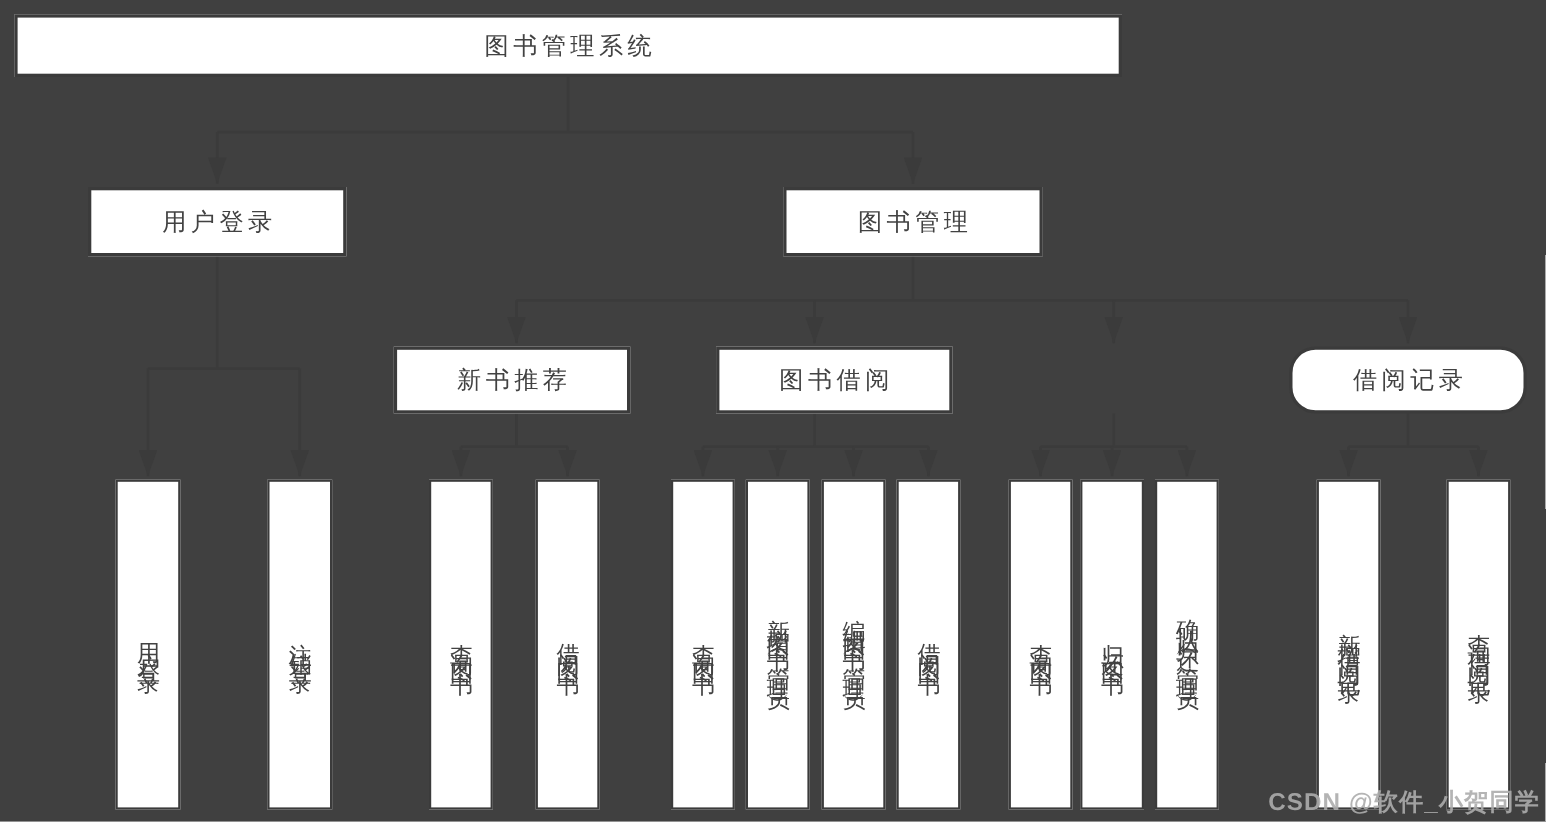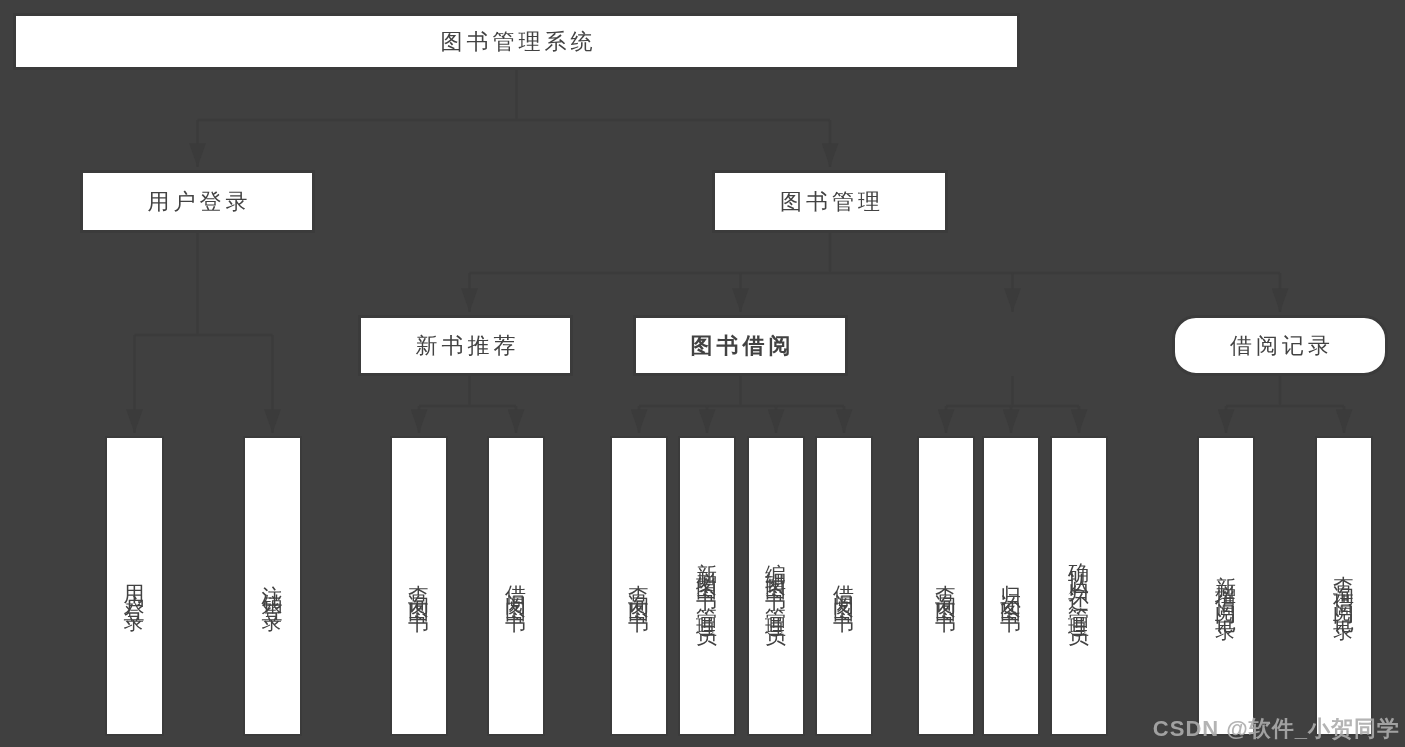--- a/index.html
+++ b/index.html
@@ -37,21 +37,21 @@
     white-space: normal;
     line-height: 1;
   }
   
   .n-root  { left: 13px;  top: 13px;  width: 1007px; height: 57px; }
   
   .n-login { left: 80px;  top: 170px; width: 235px; height: 63px; }
   .n-mgmt  { left: 712px; top: 170px; width: 236px; height: 63px; }
   
   .n-rec   { left: 358px;  top: 315px; width: 215px; height: 61px; }
-  .n-bor   { left: 633px;  top: 315px; width: 215px; height: 61px; font-weight: bold; }
+  .n-bor   { left: 651px;  top: 315px; width: 215px; height: 61px; }
   .n-cur   { left: 905px;  top: 315px; width: 215px; height: 61px; }
   .n-rcd   { left: 1172px; top: 315px; width: 216px; height: 61px; border-radius: 24px; }
   
   .leaf { top: 436px; height: 300px; width: 58px; }
   .l-a1 { left: 105px;  width: 59px; }
   .l-a2 { left: 243px;  width: 59px; }
   .l-b1 { left: 390px; }
   .l-b2 { left: 487px; }
   .l-c1 { left: 610px; }
   .l-c2 { left: 678px; }

